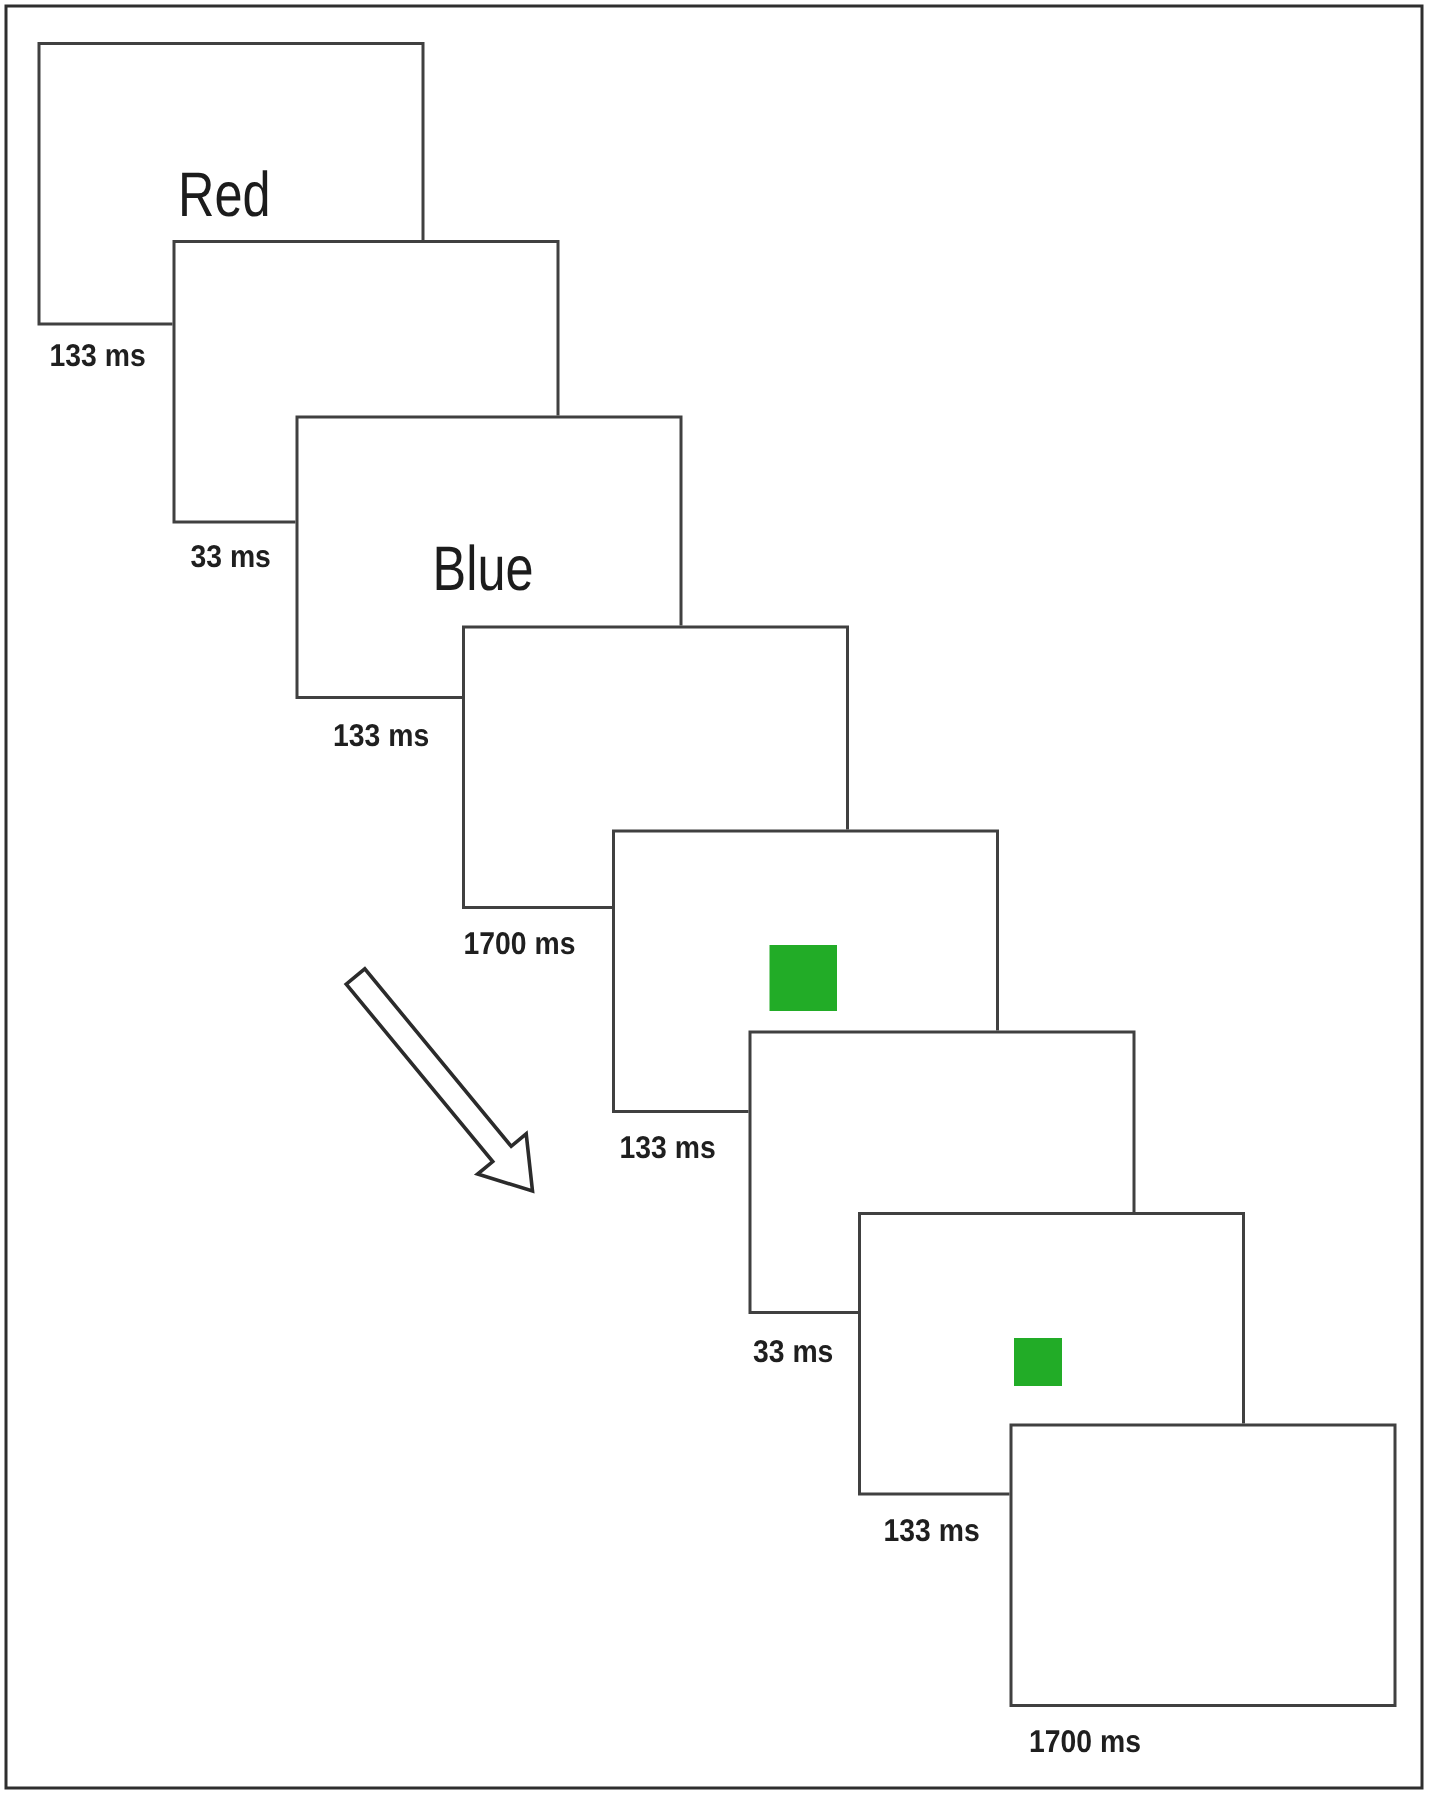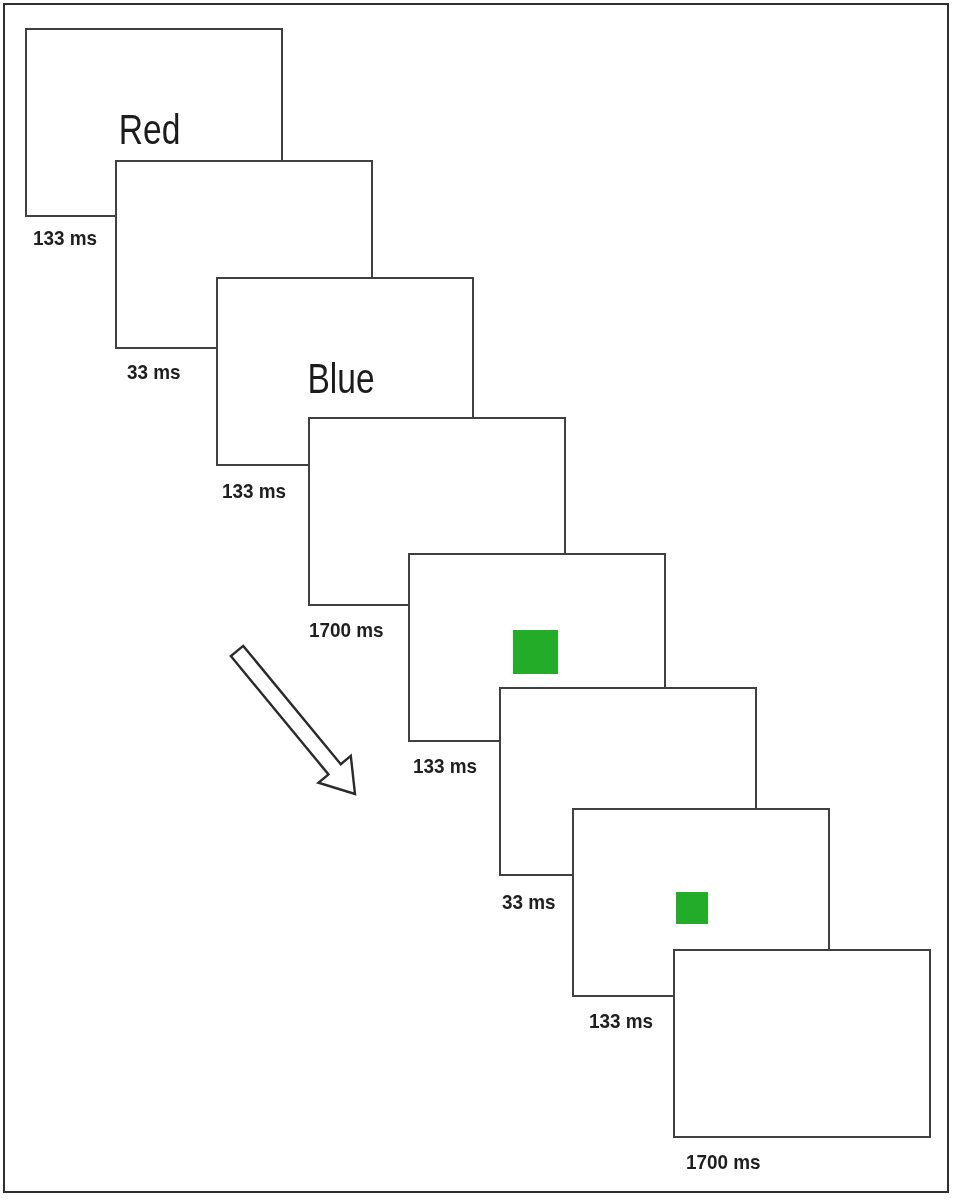--- a/index.html
+++ b/index.html
@@ -57,21 +57,21 @@
   }
   .gsquare {
     position: absolute;
   }
   .gsquare.large { left: 103px; top: 75px; width: 45px; height: 44px; }
   .gsquare.small { left: 102px; top: 82px; width: 32px; height: 32px; }
 
   
   .s1 { left: 25px;  top: 28px;  z-index: 1; }
   .s2 { left: 115px; top: 160px; z-index: 2; }
-  .s3 { left: 216px; top: 277px; z-index: 3; }
+  .s3 { left: 197px; top: 277px; z-index: 3; }
   .s4 { left: 308px; top: 417px; z-index: 4; }
   .s5 { left: 408px; top: 553px; z-index: 5; }
   .s6 { left: 499px; top: 687px; z-index: 6; }
   .s7 { left: 572px; top: 808px; z-index: 7; }
   .s8 { left: 673px; top: 949px; z-index: 8; }
 
   
   .l1 { left: 33px;  top: 227px; }
   .l2 { left: 127px; top: 361px; }
   .l3 { left: 222px; top: 480px; }

